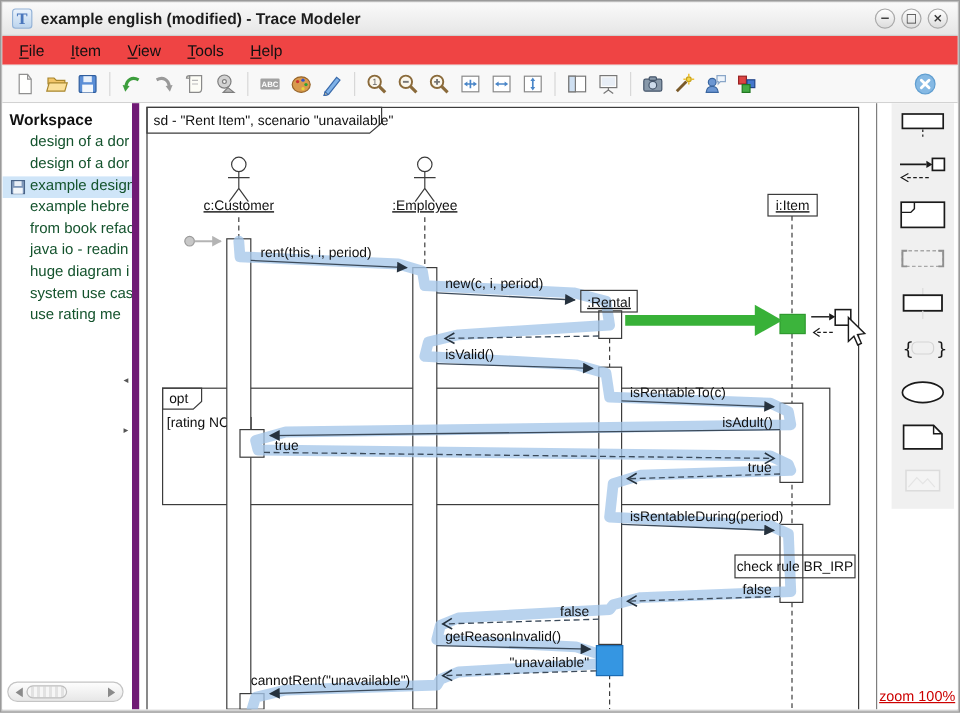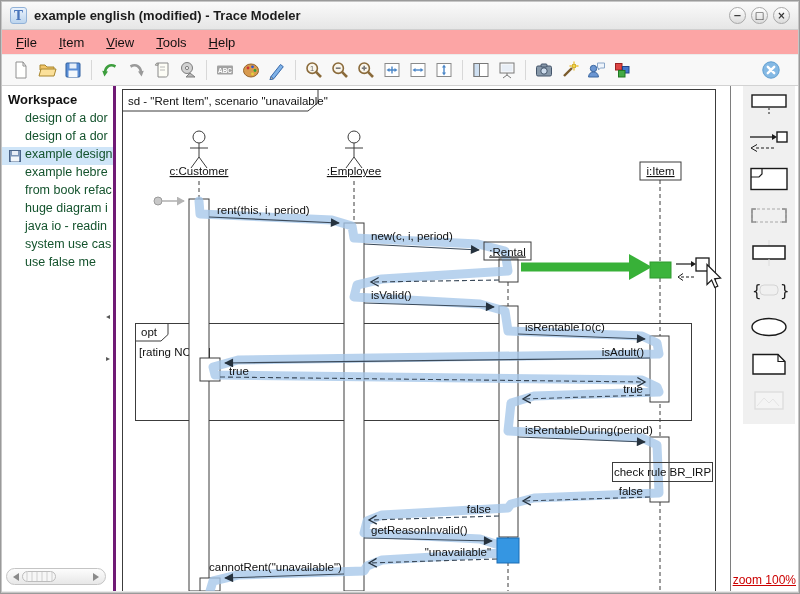--- a/index.html
+++ b/index.html
@@ -13,33 +13,33 @@
   .app-icon { width:17px; height:17px; border-radius:3px; margin-right:7px;
               background:linear-gradient(#eaf2fc,#bdd5ee); border:1px solid #92b2d8;
               display:flex; align-items:center; justify-content:center;
               font:bold 12px "DejaVu Serif", serif; color:#4a76bc; }
   .title-text { font:bold 13px "Liberation Sans", sans-serif; color:#1c1c1c; }
   .win-buttons { margin-left:auto; display:flex; gap:5px; }
   .wbtn { width:17px; height:17px; border-radius:50%; border:1px solid #a8a8a8;
           background:linear-gradient(#ffffff,#dcdcdc); color:#333; font:bold 10px "DejaVu Sans",sans-serif;
           display:flex; align-items:center; justify-content:center; line-height:1; cursor:default; }
   
-  .menubar { height:24px; background:#fca5a5; display:flex; align-items:center; padding-left:6px; }
+  .menubar { height:24px; background:#ef4444; display:flex; align-items:center; padding-left:6px; }
   .mi { display:inline-block; padding:3px 14px 3px 8px; font:13px "Liberation Sans",sans-serif; color:#111; }
   .mi::first-letter { text-decoration:underline; }
   
   .toolbar { height:32px; background:#f8f8f8; border-top:1px solid #ececec; border-bottom:1px solid #d2d2d2;
              display:flex; align-items:center; padding:0 6px; }
   .ti { width:26px; height:24px; display:flex; align-items:center; justify-content:center; border-radius:3px; }
   .tsep { width:1px; height:20px; background:#d8d8d8; margin:0 5px; }
   .toolbar-right { margin-left:auto; margin-right:8px; }
   
   .bodyarea { position:relative; height:505px; background:#fff; }
   .workspace-panel { position:absolute; left:0; top:0; width:114px; height:505px; background:#fff;
-                     border-right:3px solid #701a75; overflow:hidden; }
+                     border-right:6px solid #701a75; overflow:hidden; }
   .ws-title { font:bold 13px "Liberation Sans",sans-serif; color:#111; padding:6px 0 4px 6px; }
   .ws-item { position:relative; height:18px; line-height:18px; padding-left:23px;
              font:12.5px "Liberation Sans",sans-serif; color:#14532d; white-space:nowrap; overflow:hidden; }
   .ws-item.sel { background:#cfe5f8; }
   .ws-save-icon { position:absolute; left:7px; top:3px; width:12px; height:12px; }
   .ws-hscroll { position:absolute; left:4px; right:7px; bottom:6px; height:17px; border:1px solid #c4c4c4;
                 border-radius:9px; background:linear-gradient(#fdfdfd,#e7e7e7); }
   .hs-arrow { position:absolute; top:4px; width:0; height:0; border-top:4px solid transparent; border-bottom:4px solid transparent; }
   .hs-left { left:6px; border-right:6px solid #8a8a8a; }
   .hs-right { right:6px; border-left:6px solid #8a8a8a; }
@@ -269,24 +269,24 @@
       <div class="ws-item sel">
         <span class="ws-save-icon"><svg width="12" height="12">
               <rect x="0.5" y="0.5" width="11" height="11" fill="#7d96b8" stroke="#4a6488"></rect>
               <rect x="3" y="1" width="6" height="4" fill="#e8eef6"></rect>
               <rect x="2" y="6.5" width="8" height="5" fill="#f2f6fa"></rect>
             </svg></span>
         <span>example design</span>
       </div>
       <div class="ws-item">example hebre</div>
       <div class="ws-item">from book refac</div>
+      <div class="ws-item">java io - readin</div>
       <div class="ws-item">huge diagram i</div>
-      <div class="ws-item">java io - readin</div>
       <div class="ws-item">system use cas</div>
-      <div class="ws-item">use false me</div>
+      <div class="ws-item">use rating me</div>
       <div class="split-arrow" style="top:226px">◂</div>
       <div class="split-arrow" style="top:268px">▸</div>
       <div class="ws-hscroll">
         <span class="hs-arrow hs-left"></span>
         <span class="hs-arrow hs-right"></span>
         <span class="hs-thumb"></span>
       </div>
     </div>
 
     <div class="canvas">

